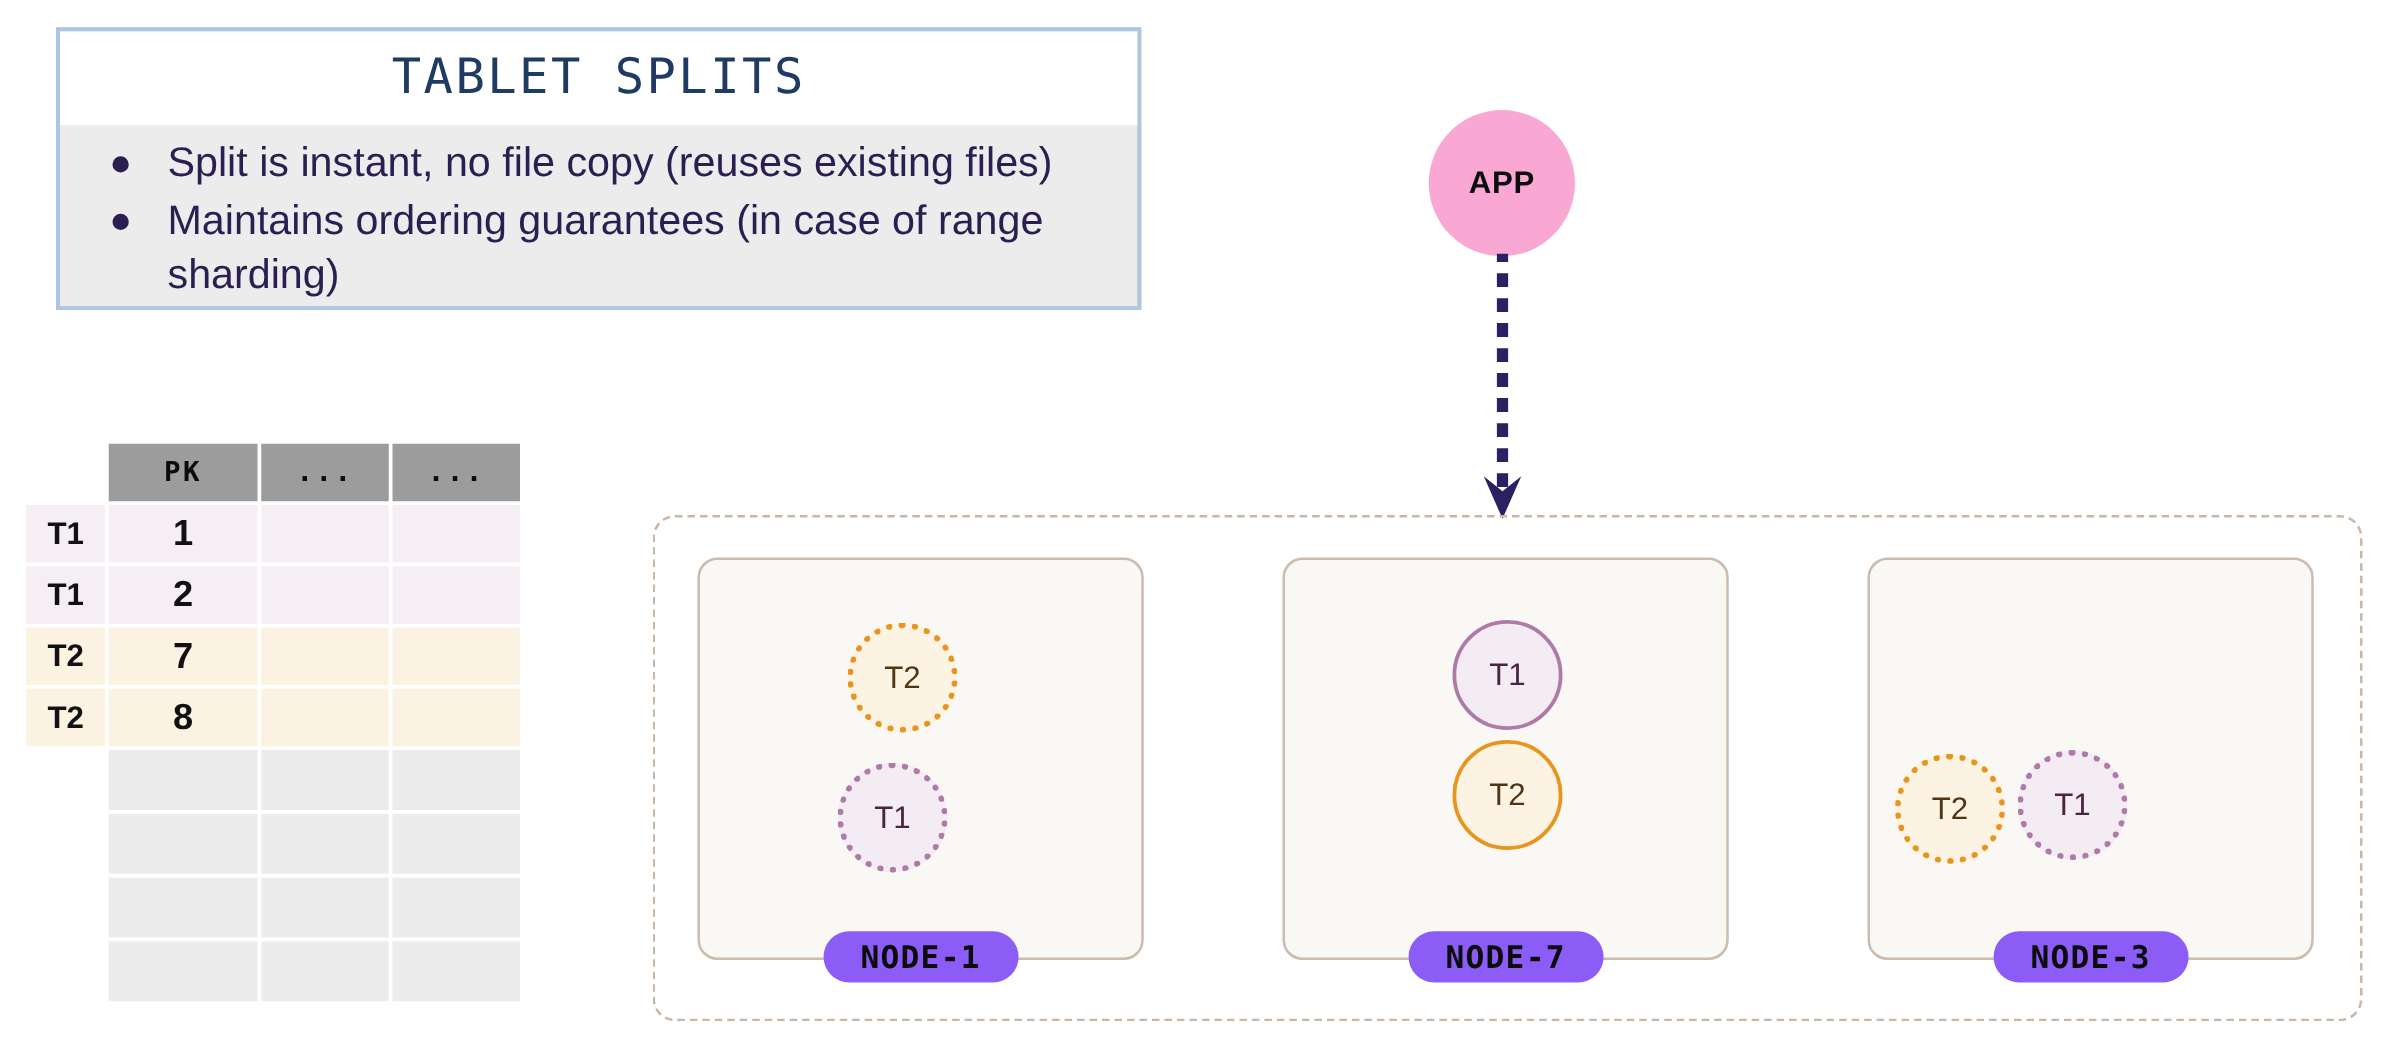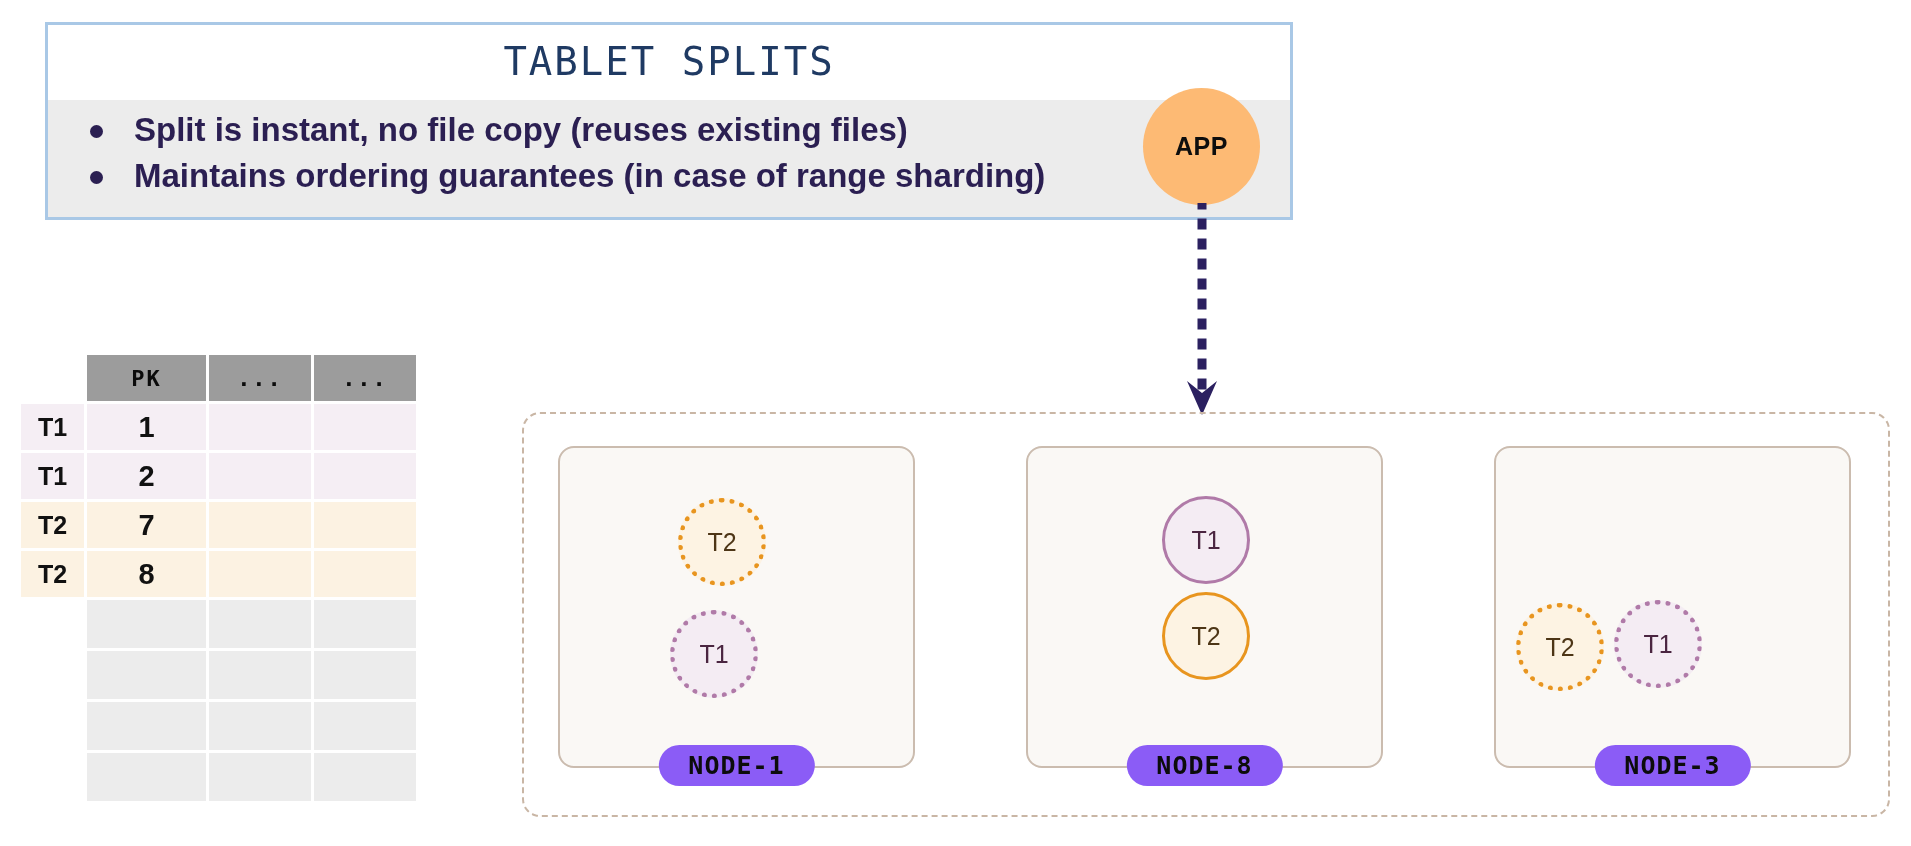--- a/index.html
+++ b/index.html
@@ -13,40 +13,39 @@
     position: relative;
     overflow: hidden;
     font-family: "Liberation Sans", sans-serif;
   }
 
   
   #info-card {
     position: absolute;
     left: 45px;
     top: 22px;
-    width: 1248px;
+    width: 868px;
     border: 3px solid #a9c8e6;
     box-sizing: border-box;
     background: #a3a3a3;
   }
   #info-title {
     text-align: center;
     color: #1f3a63;
     font-family: "DejaVu Sans Mono", "Liberation Mono", monospace;
     font-size: 39px;
     letter-spacing: 2px;
     padding: 14px 0 16px 0;
     background: #ffffff;
   }
   #info-bullets {
     background: #ececec;
     margin: 0;
-    padding: 8px 34px 18px 78px;
+    padding: 8px 34px 2px 78px;
     list-style: none;
-    font-weight: bold;
   }
   #info-bullets li {
     position: relative;
     color: #2b1f52;
     font-size: 33px;
     line-height: 1.32;
     padding-left: 8px;
     margin-bottom: 2px;
   }
   #info-bullets li::before {
@@ -113,21 +112,21 @@
   .row-empty .cel { background: #ececec; height: 48px; }
 
   
   #app-circle {
     position: absolute;
     left: 1143px;
     top: 88px;
     width: 117px;
     height: 117px;
     border-radius: 50%;
-    background: #fdba74;
+    background: #f9a8d4;
     display: flex;
     align-items: center;
     justify-content: center;
     font-size: 25px;
     font-weight: bold;
     color: #0d0d0d;
     letter-spacing: 0.5px;
   }
   #app-arrow {
     position: absolute;
@@ -295,21 +294,21 @@
     <div class="node-label">NODE-1</div>
   </div>
 
   <div class="node-box" id="node-box-2">
     <div class="tablet t1 solid" style="left:134px; top:48px;">
       <span>T1</span>
     </div>
     <div class="tablet t2 solid" style="left:134px; top:144px;">
       <span>T2</span>
     </div>
-    <div class="node-label">NODE-8</div>
+    <div class="node-label">NODE-7</div>
   </div>
 
   <div class="node-box" id="node-box-3">
     <div class="tablet t2 dotted" style="left:20px; top:155px;">
       <span>T2</span>
     </div>
     <div class="tablet t1 dotted" style="left:118px; top:152px;">
       <span>T1</span>
     </div>
     <div class="node-label">NODE-3</div>

